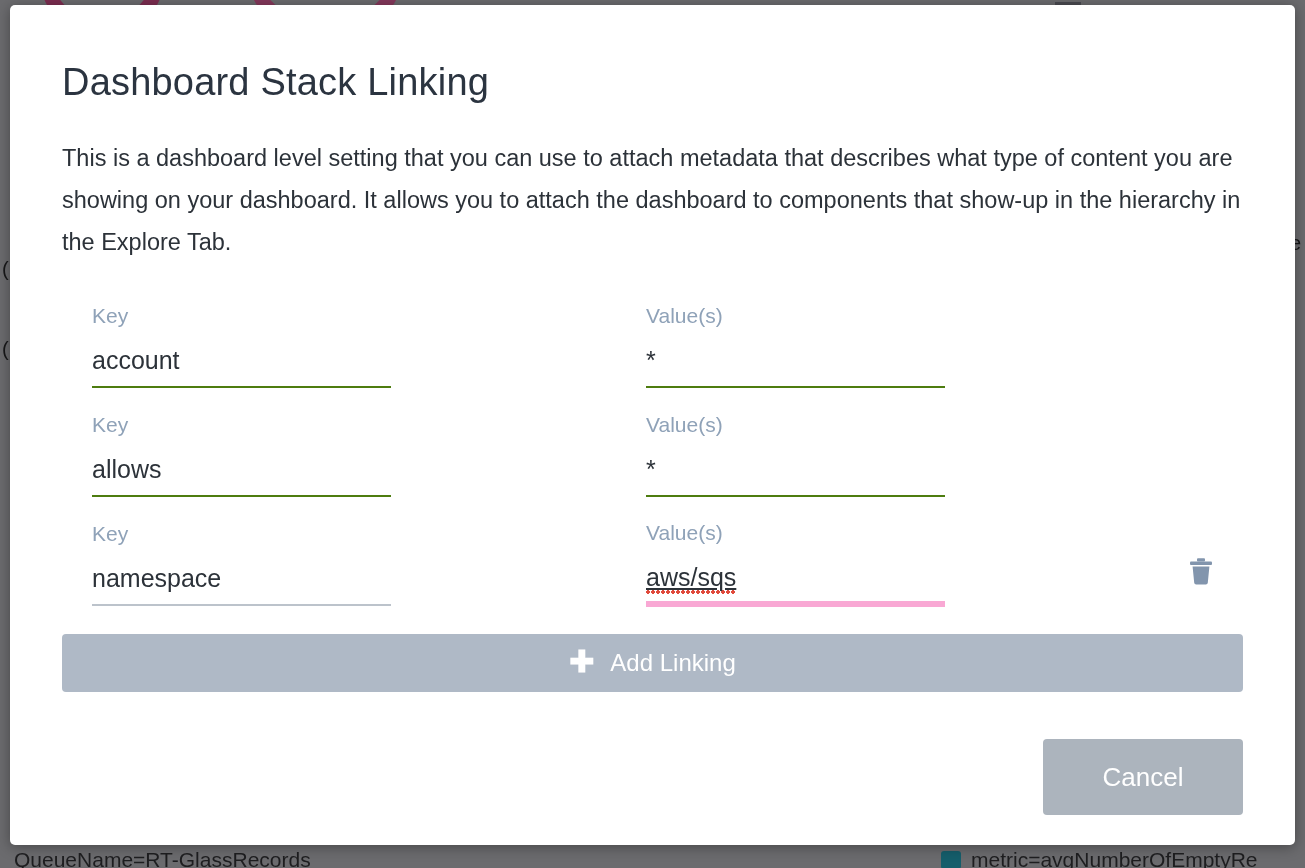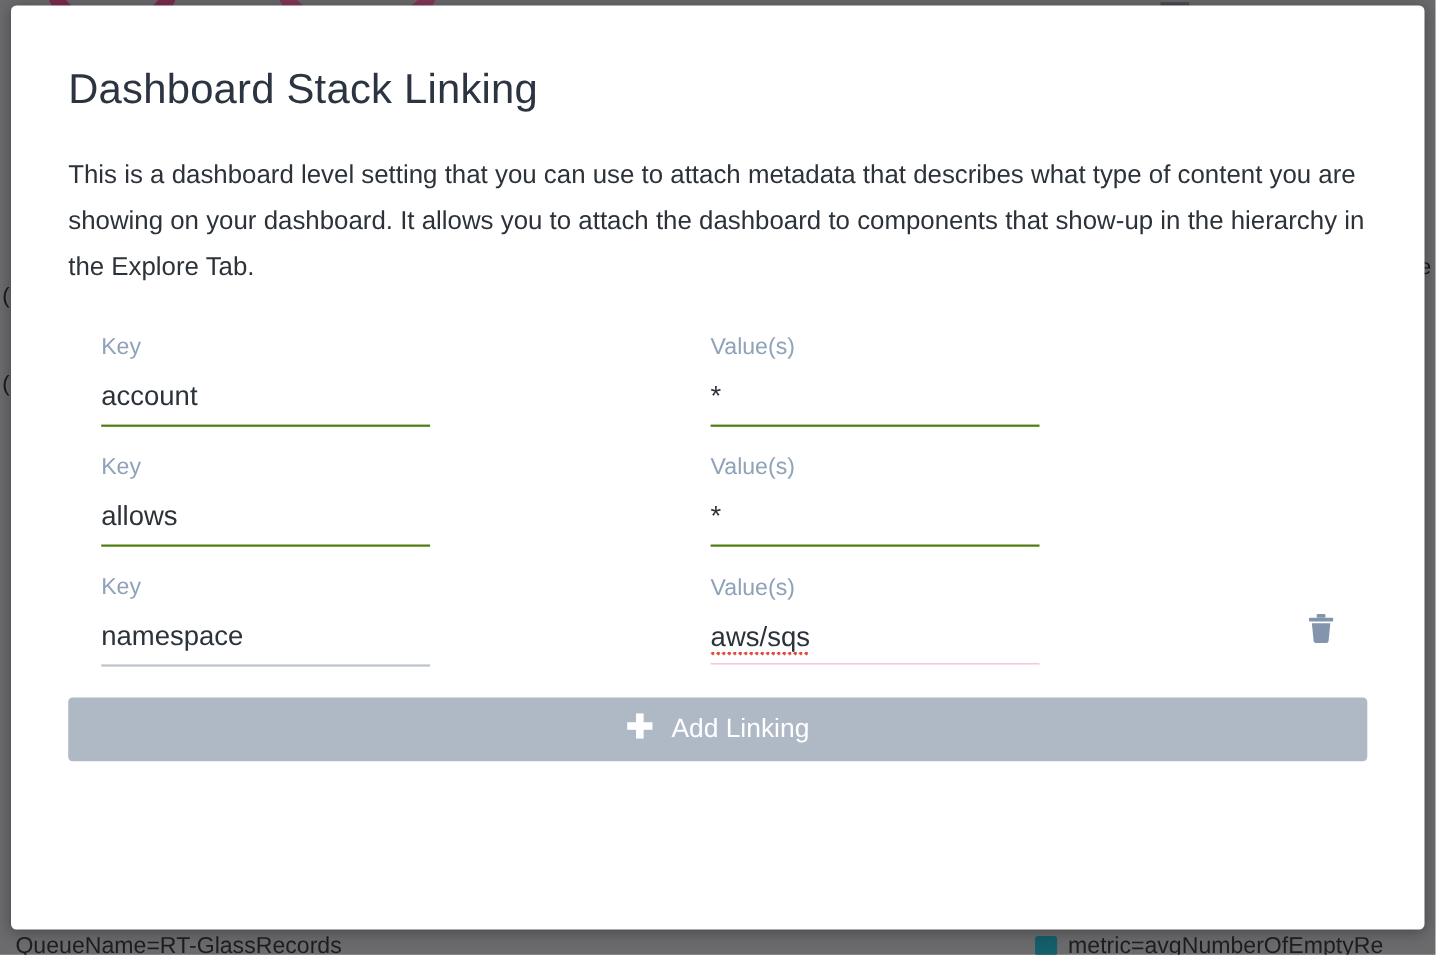--- a/index.html
+++ b/index.html
@@ -115,22 +115,23 @@
     font-family: "Liberation Sans", sans-serif;
     line-height: 34px;
     padding: 14px 0 9px 0;
     border: none;
     border-bottom: 2px solid #4d7c0f;
     background: transparent;
     outline: none;
     white-space: nowrap;
   }
   .field-input.focused {
-    border-bottom: 1px solid #f9a8d4;
+    border-bottom: 6px solid #f9a8d4;
     padding-bottom: 7px;
+    text-decoration: underline;
   }
   .field-input.key-dim { border-bottom-color: #bcc3cb; }
   .spellcheck {
     position: relative;
     background-image:
       radial-gradient(circle at 2px 3px, #e04a3c 1.6px, transparent 1.7px);
     background-size: 5px 5px;
     background-repeat: repeat-x;
     background-position: 0 100%;
     padding-bottom: 3px;
@@ -259,15 +260,16 @@
       </button>
     </div>
   </div>
 
   <button class="add-another">
     <span class="plus">✚</span>
     <span>Add Linking</span>
   </button>
 
   <div id="footer">
+    <button class="btn btn-cancel">Cancel</button>
   </div>
 
 </div>
 
 </body></html>

